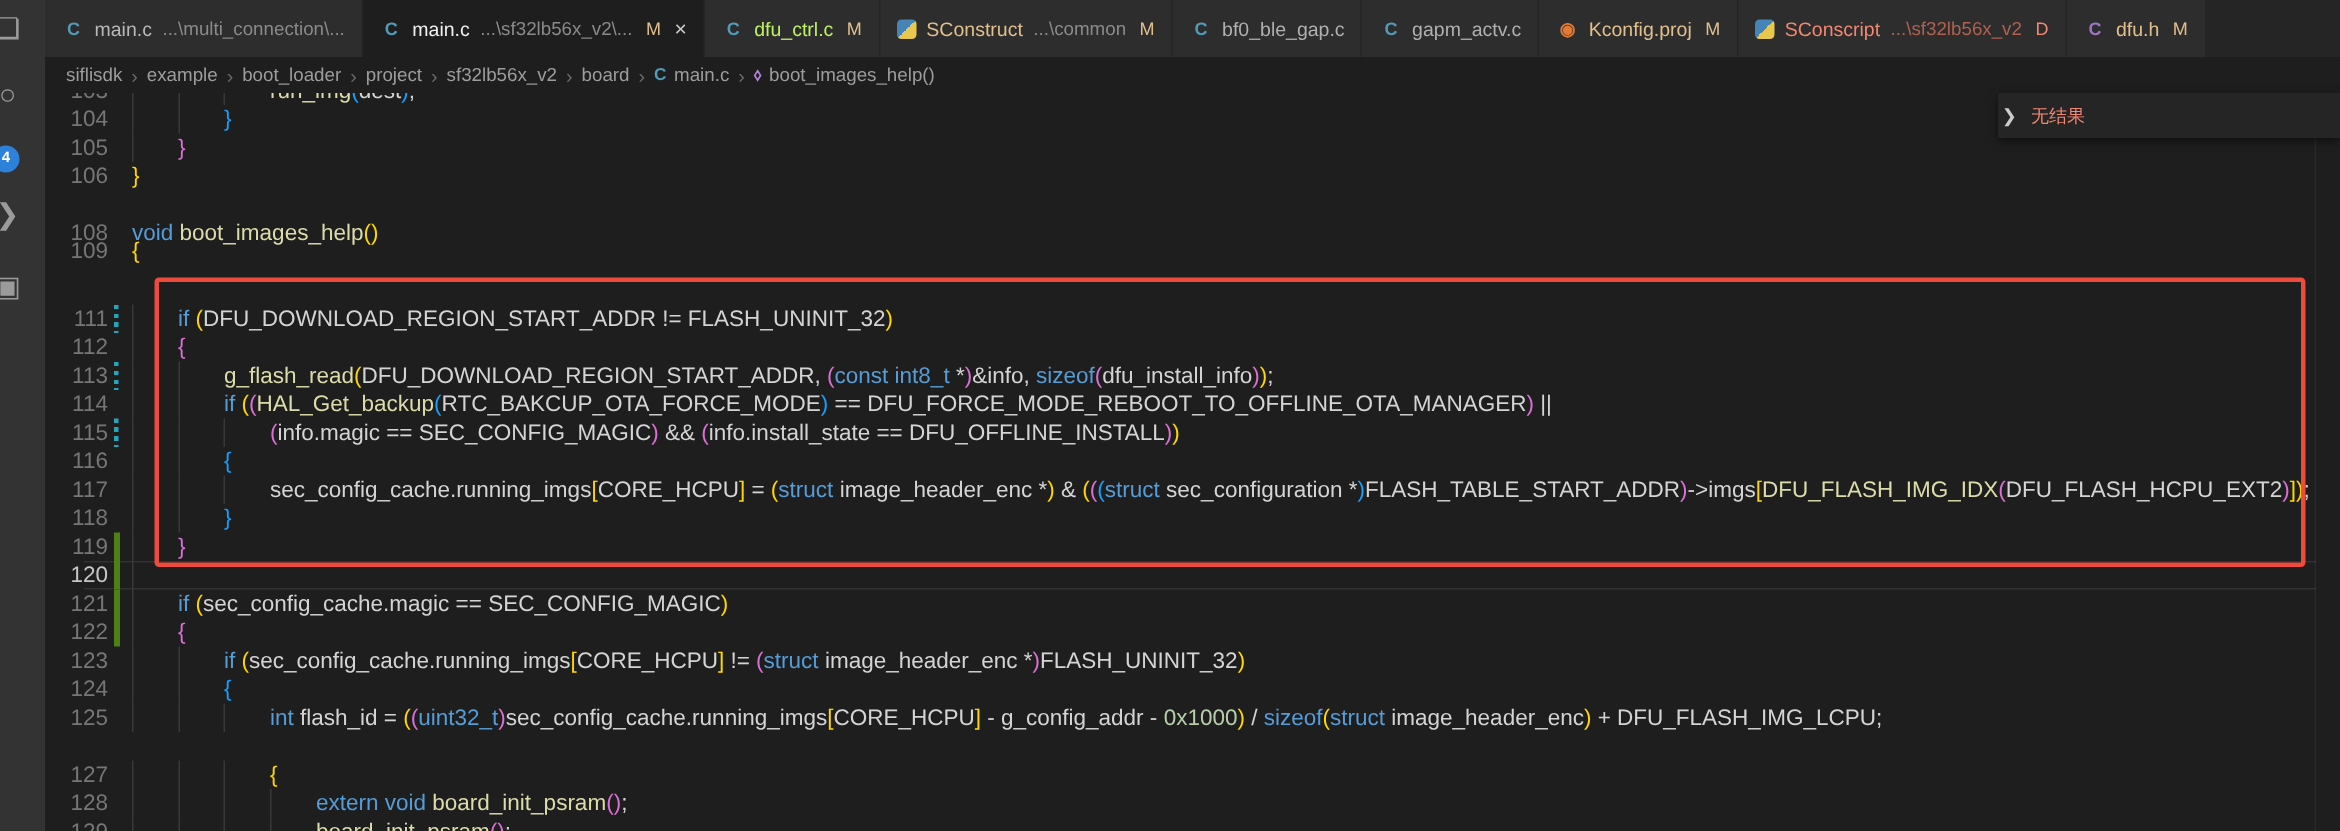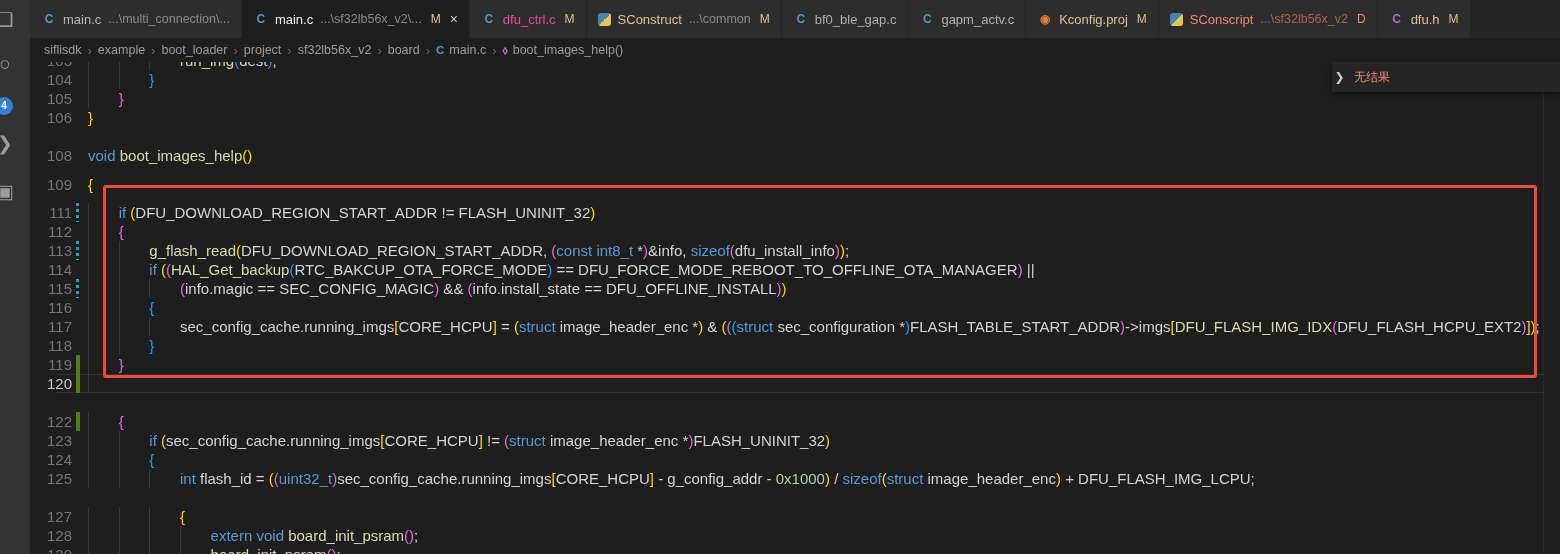--- a/index.html
+++ b/index.html
@@ -116,21 +116,21 @@
         <span class="ctext" style="left: 88.656px;"><span class="tk-b2">}</span></span>
       </div>
       <div class="row" style="top: 107.5px;">
         <span class="lnum">106</span>
         <span class="ctext" style="left: 58px;"><span class="tk-b1">}</span></span>
       </div>
       <div class="row" style="top: 145.5px;">
         <span class="lnum">108</span>
         <span class="ctext" style="left: 58px;"><span class="tk-k">void</span><span class="tk-w"> </span><span class="tk-f">boot_images_help</span><span class="tk-b1">()</span></span>
       </div>
-      <div class="row" style="top: 175px; padding-left: 11px;">
+      <div class="row" style="top: 158px; padding-left: 11px;">
         <span class="lnum">109</span>
         <span class="ctext" style="left: 58px;"><span class="tk-b1">{</span></span>
       </div>
       <div class="row" style="top: 202.5px;">
         <span class="lnum">111</span>
         <div class="gmark mod"></div>
         <div class="iguide" style="left: 58px;"></div>
         <span class="ctext" style="left: 88.656px;"><span class="tk-k">if</span><span class="tk-w"> </span><span class="tk-b1">(</span><span class="tk-w">DFU_DOWNLOAD_REGION_START_ADDR != FLASH_UNINIT_32</span><span class="tk-b1">)</span></span>
       </div>
       <div class="row" style="top: 221.5px;">
@@ -182,20 +182,26 @@
         <span class="lnum">119</span>
         <div class="gmark add"></div>
         <div class="iguide" style="left: 58px;"></div>
         <span class="ctext" style="left: 88.656px;"><span class="tk-b2">}</span></span>
       </div>
       <div class="row" style="top: 373.5px;">
         <div class="curline"></div>
         <span class="lnum cur">120</span>
         <div class="gmark add"></div>
         <div class="iguide" style="left: 58px;"></div>
+      </div>
+      <div class="row" style="top: 392.5px;">
+        <span class="lnum">121</span>
+        <div class="gmark add"></div>
+        <div class="iguide" style="left: 58px;"></div>
+        <span class="ctext" style="left: 88.656px;"><span class="tk-k">if</span><span class="tk-w"> </span><span class="tk-b1">(</span><span class="tk-w">sec_config_cache.magic == SEC_CONFIG_MAGIC</span><span class="tk-b1">)</span></span>
       </div>
       <div class="row" style="top: 411.5px;">
         <span class="lnum">122</span>
         <div class="gmark add"></div>
         <div class="iguide" style="left: 58px;"></div>
         <span class="ctext" style="left: 88.656px;"><span class="tk-b2">{</span></span>
       </div>
       <div class="row" style="top: 430.5px;">
         <span class="lnum">123</span>
         <div class="iguide" style="left: 58px;"></div>
@@ -259,21 +265,21 @@
       </div>
       <div class="tab active">
         <span class="ticon" style="color: rgb(81, 154, 186);">C</span>
         <span class="tname" style="color: rgb(240, 240, 240);">main.c</span>
         <span class="tdir">...\sf32lb56x_v2\...</span>
         <span class="tbadge" style="color: rgb(226, 192, 141);">M</span>
         <span class="tclose">×</span>
       </div>
       <div class="tab">
         <span class="ticon" style="color: rgb(81, 154, 186);">C</span>
-        <span class="tname" style="color: #ec4899;">dfu_ctrl.c</span>
+        <span class="tname" style="color: #bef264;">dfu_ctrl.c</span>
         <span class="tbadge" style="color: rgb(226, 192, 141);">M</span>
       </div>
       <div class="tab">
         <span class="ticon py"></span>
         <span class="tname" style="color: rgb(226, 192, 141);">SConstruct</span>
         <span class="tdir">...\common</span>
         <span class="tbadge" style="color: rgb(226, 192, 141);">M</span>
       </div>
       <div class="tab">
         <span class="ticon" style="color: rgb(81, 154, 186);">C</span>

